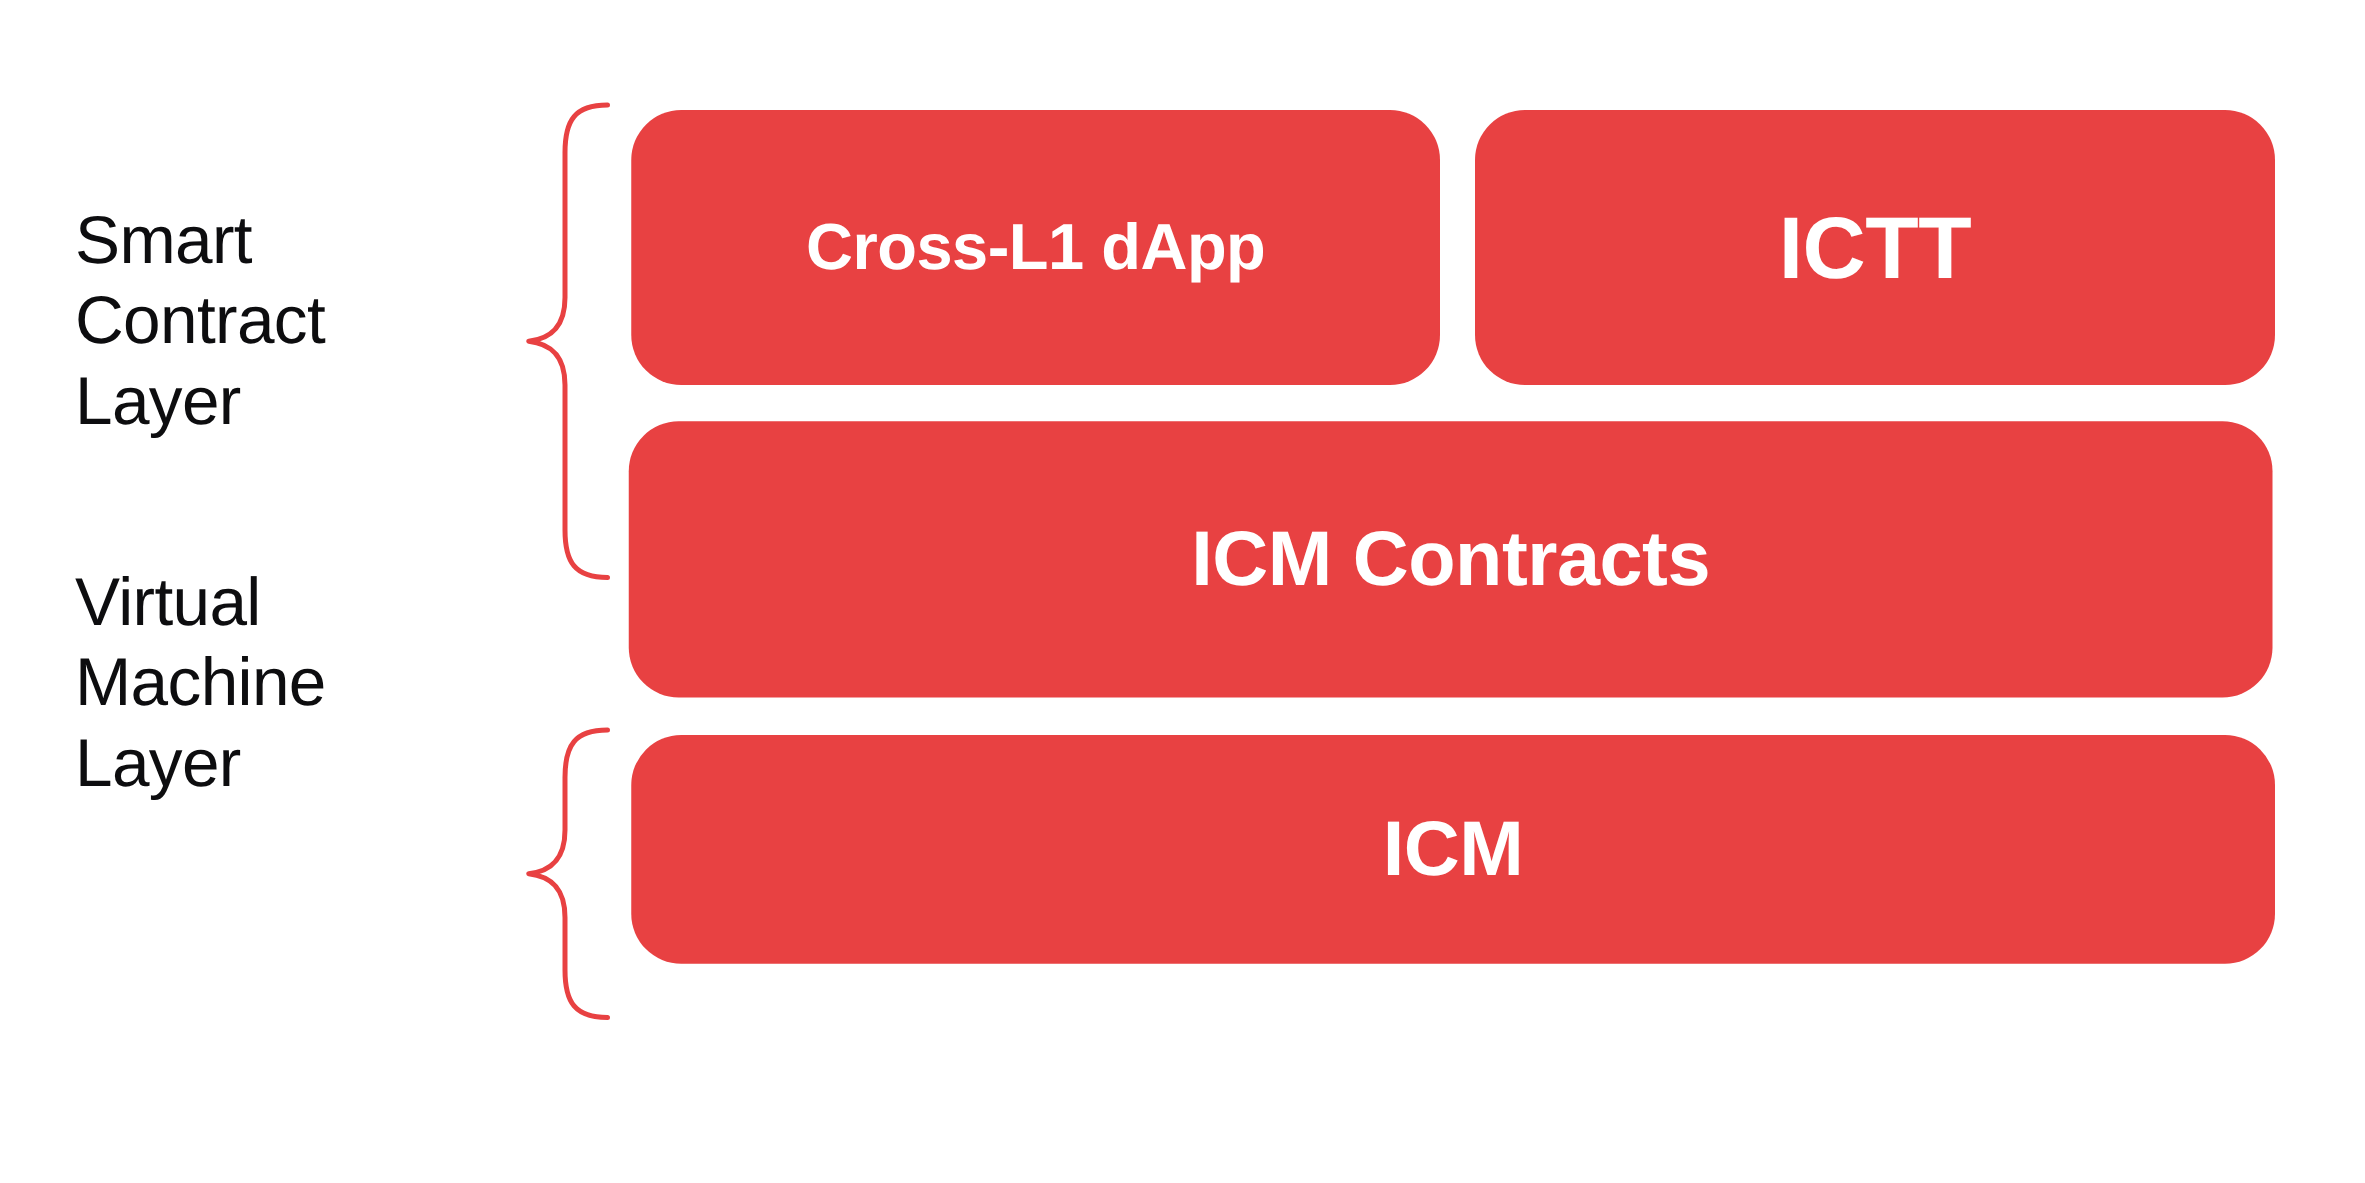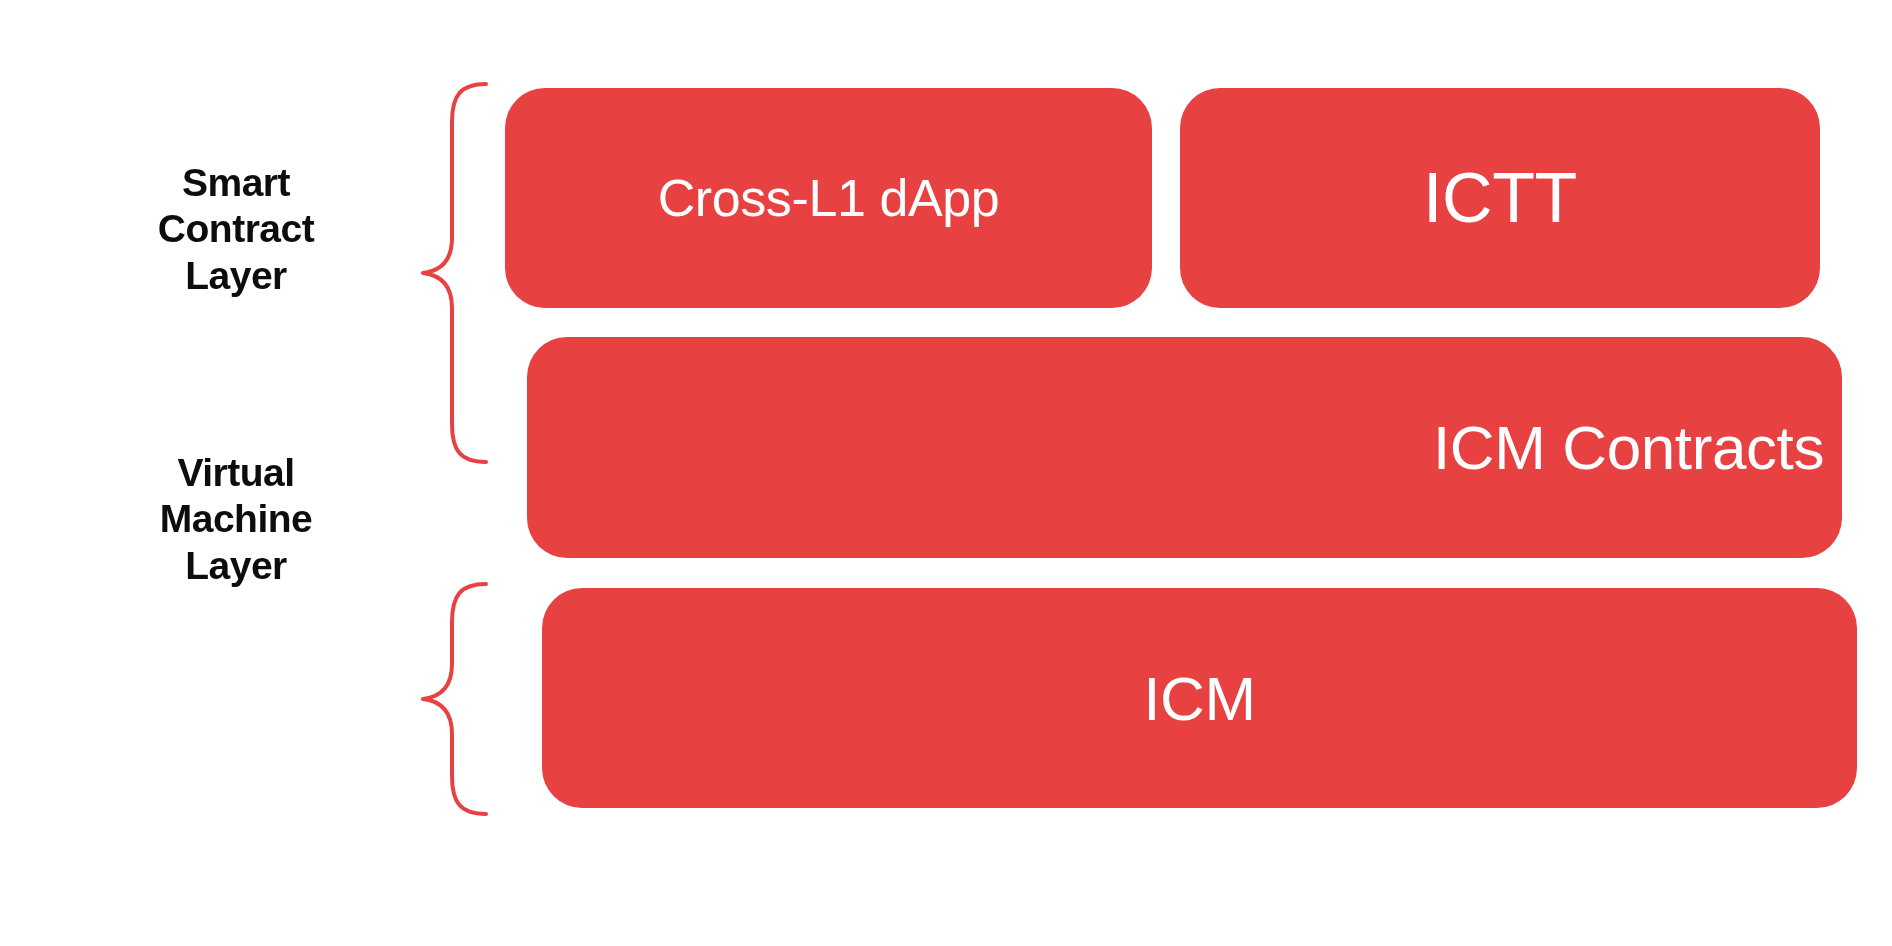--- a/index.html
+++ b/index.html
@@ -16,24 +16,24 @@
     position: relative;
     width: 1892px;
     height: 946px;
     background: #ffffff;
     overflow: hidden;
   }
 
   
   .layer-label {
     position: absolute;
-    text-align: center;
-    font-weight: 700;
+    text-align: left;
+    font-weight: 400;
     color: #0d0d0f;
-    font-size: 39px;
+    font-size: 54px;
     line-height: 1.19;
     letter-spacing: -0.5px;
     white-space: pre-line;
   }
   #label-smart-contract {
     left: 60px;
     width: 352px;
     top: 160px;
   }
   #label-virtual-machine {
@@ -61,50 +61,48 @@
 
   
   .block {
     position: absolute;
     background: #E84142;
     border-radius: 40px;
     display: flex;
     align-items: center;
     justify-content: center;
     color: #ffffff;
-    font-weight: 400;
+    font-weight: 700;
     letter-spacing: -0.4px;
   }
   .block .block-label {
     display: block;
     text-align: center;
     padding: 0 18px;
   }
 
   #block-cross-l1-dapp {
     left: 505px;  top: 88px;
     width: 647px; height: 220px;
     font-size: 52px;
   }
   #block-ictt {
     left: 1180px; top: 88px;
     width: 640px;  height: 220px;
     font-size: 70px;
   }
   #block-icm-contracts {
-    left: 527px;  top: 337px;
+    left: 503px;  top: 337px;
     width: 1315px; height: 221px;
     font-size: 62px;
-    justify-content: flex-end;
   }
   #block-icm {
     left: 505px;  top: 588px;
-    width: 1315px; height: 220px;
+    width: 1315px; height: 183px;
     font-size: 62px;
-    margin-left: 37px;
   }
 </style>
 </head>
 <body>
 
 <div id="canvas">
 
   <div id="label-smart-contract" class="layer-label">Smart
 Contract
 Layer</div>

